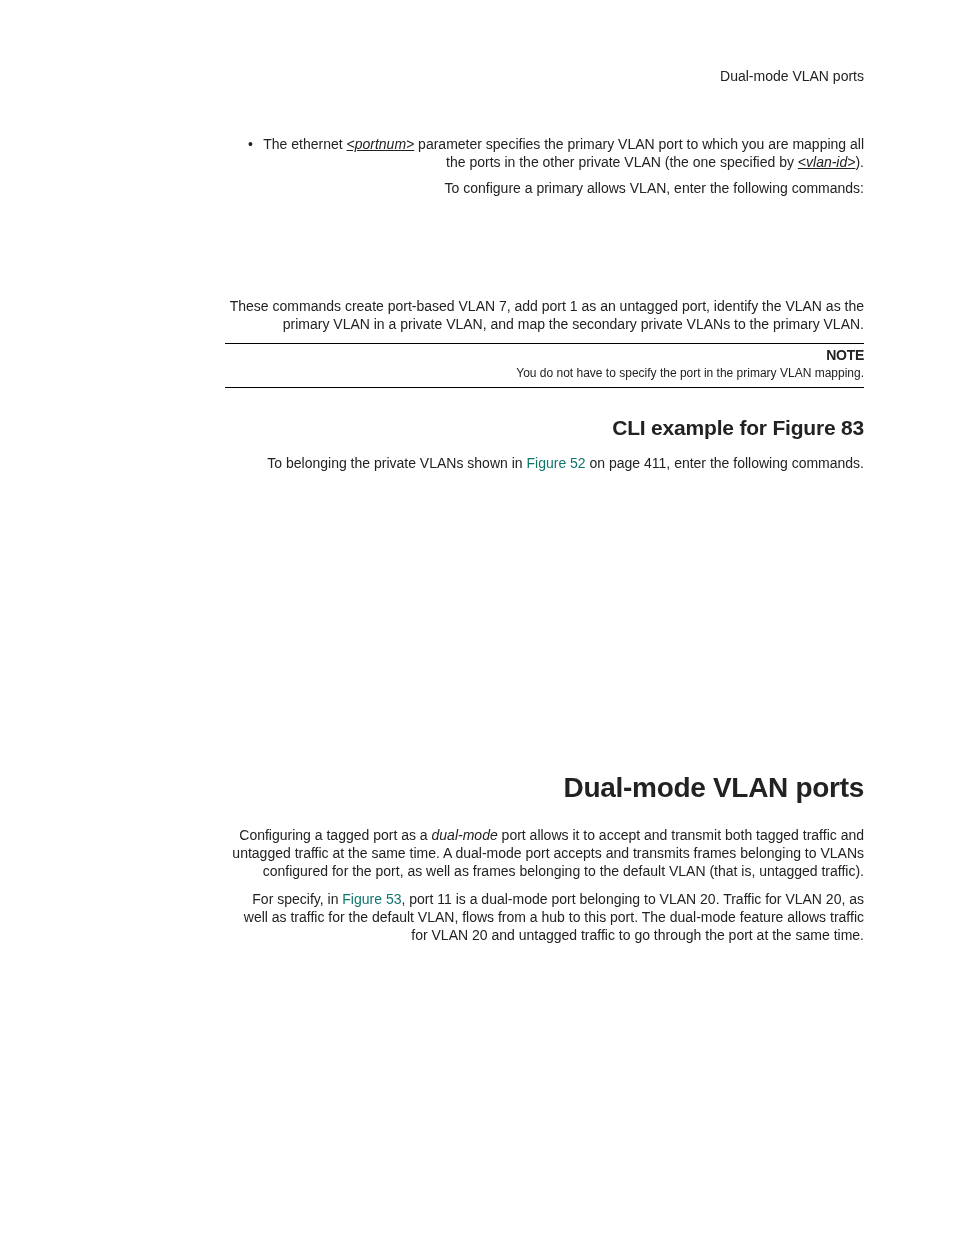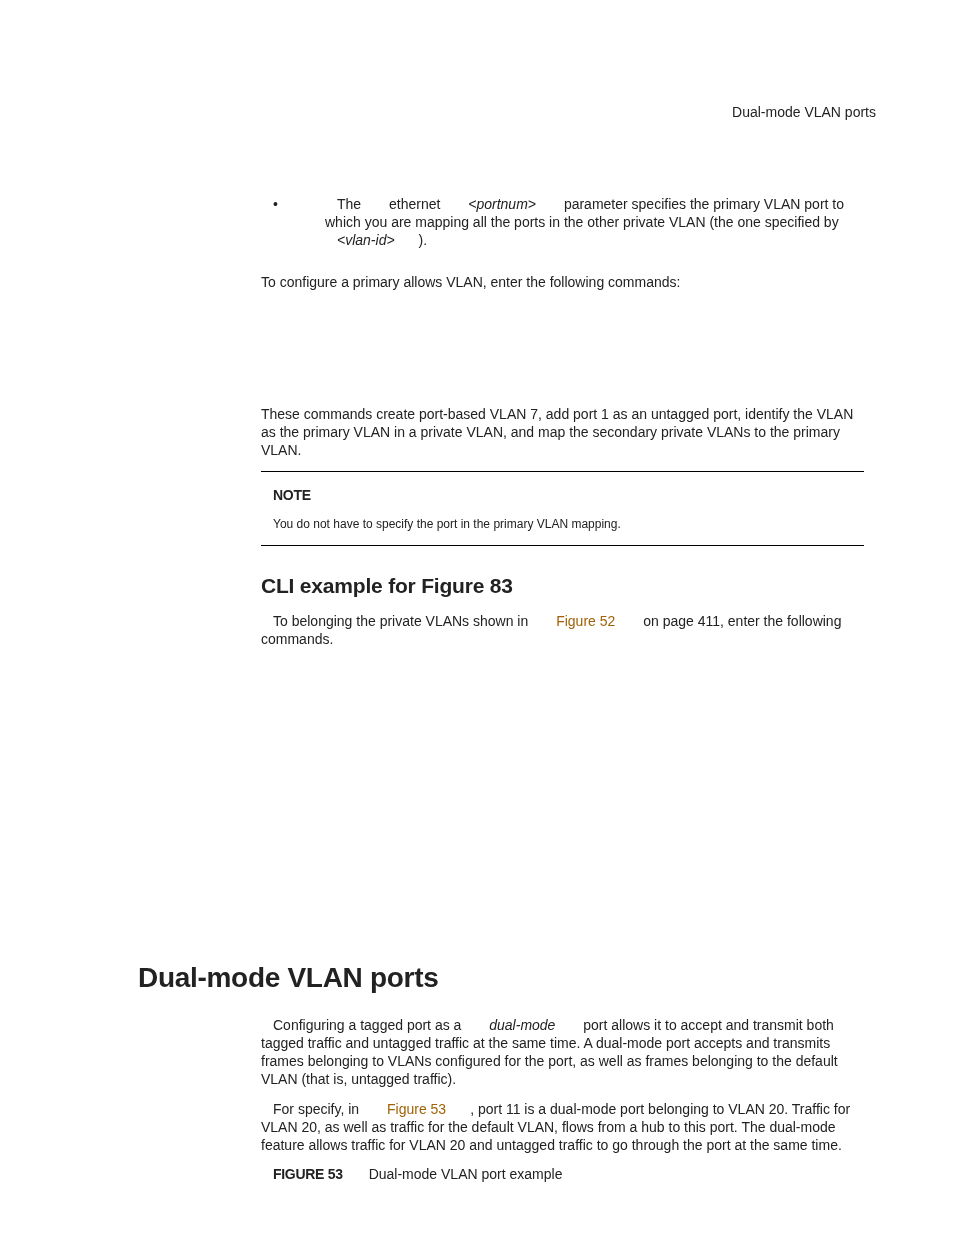--- a/index.html
+++ b/index.html
@@ -1,18 +1,19 @@
 <!DOCTYPE html>
 <html><head>
   <meta charset="utf-8">
   <style>
     * {
-      margin: 12px;
+      margin: 0;
       padding: 0;
       box-sizing: border-box;
+      text-align: right;
     }
     body {
       font-family: Arial, Helvetica, sans-serif;
       background: #ffffff;
       width: 954px;
       height: 1235px;
       position: relative;
       color: #222;
     }
     .page-header {
@@ -51,20 +52,21 @@
       line-height: 18px;
       margin-bottom: 10px;
     }
     .gap-small { height: 90px; }
     .gap-big   { height: 290px; }
     .note-block {
       margin-left: 135px;
       border-top: 1px solid #000;
       border-bottom: 1px solid #000;
       padding-top: 3px;
+      padding-bottom: 5px;
       margin-bottom: 28px;
     }
     .note-label {
       font-weight: bold;
       font-size: 14px;
       margin-bottom: 1px;
       font-stretch: condensed;
       letter-spacing: -0.3px;
     }
     .note-text {
@@ -80,34 +82,34 @@
       letter-spacing: -0.2px;
     }
     .h1 {
       font-size: 28px;
       font-weight: 600;
       margin-bottom: 22px;
       font-stretch: condensed;
       letter-spacing: -0.3px;
     }
     .link {
-      color: #a16207;
+      color: #0f766e;
     }
     .figure-line {
       margin-left: 135px;
       font-size: 14px;
     }
     .figure-label {
       font-weight: bold;
       font-stretch: condensed;
       letter-spacing: -0.3px;
       margin-right: 14px;
     }
     .bold { font-weight: normal; }
-    .italic { font-style: italic; }
+    .italic { font-style: italic; text-decoration: underline; }
     .bolditalic { font-weight: normal; font-style: italic; }
   </style>
 </head>
 <body>
 
 <div class="page-header">Dual-mode VLAN ports</div>
 
 <div class="content">
 
   <div class="bullet-row">
@@ -139,17 +141,14 @@
   <div class="h1">Dual-mode VLAN ports</div>
 
   <div class="para indented">
     <span>Configuring a tagged port as a </span><span class="bolditalic">dual-mode</span><span> port allows it to accept and transmit both tagged traffic and untagged traffic at the same time. A dual-mode port accepts and transmits frames belonging to VLANs configured for the port, as well as frames belonging to the default VLAN (that is, untagged traffic).</span>
   </div>
 
   <div class="para indented">
     <span>For specify, in </span><span class="link">Figure 53</span><span>, port 11 is a dual-mode port belonging to VLAN 20. Traffic for VLAN 20, as well as traffic for the default VLAN, flows from a hub to this port. The dual-mode feature allows traffic for VLAN 20 and untagged traffic to go through the port at the same time.</span>
   </div>
 
-  <div class="figure-line">
-    <span class="figure-label">FIGURE 53</span><span class="bold">Dual-mode VLAN port example</span>
-  </div>
 
 </div>
 
 </body></html>

